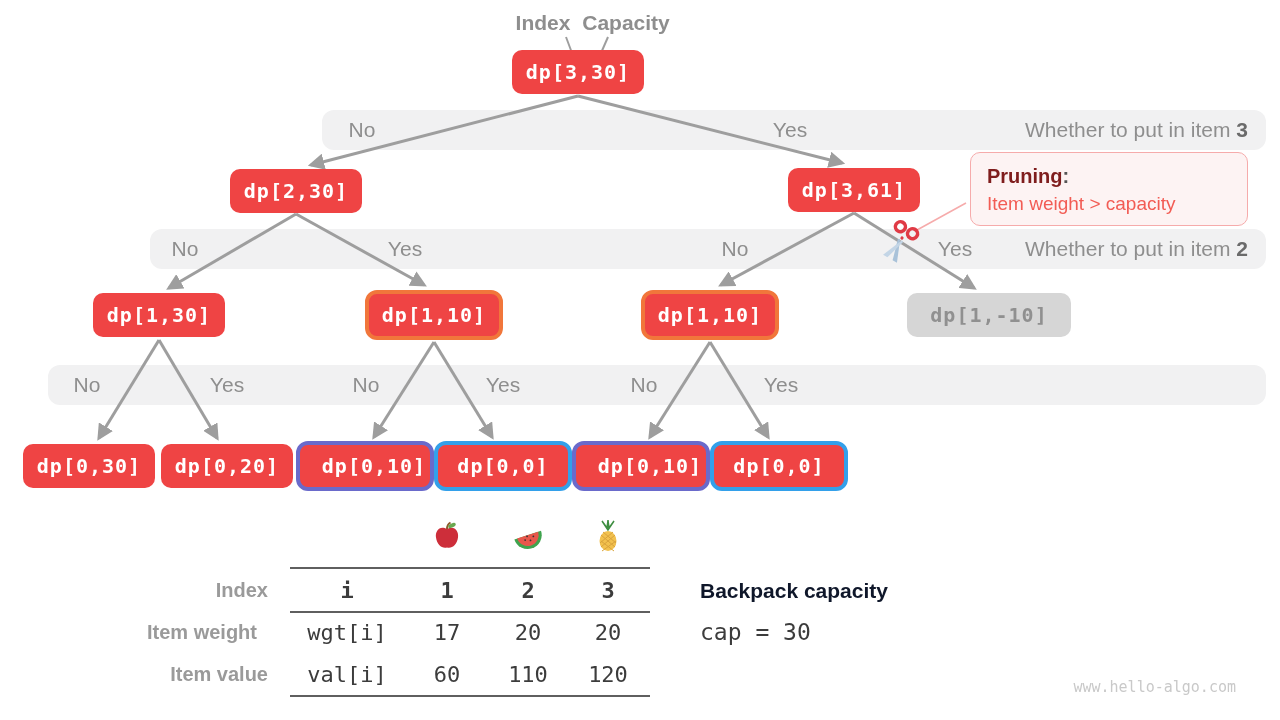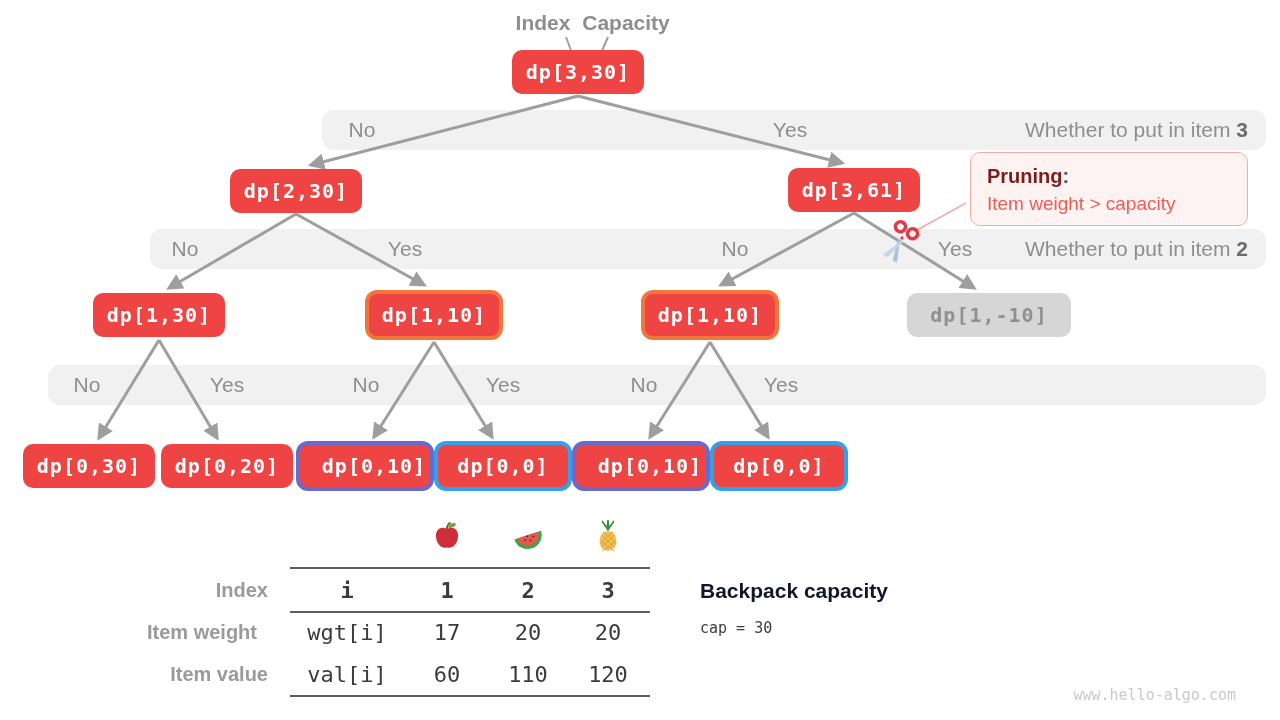--- a/index.html
+++ b/index.html
@@ -67,27 +67,26 @@
   }
   .tbl-cell.hdr{font-weight:bold;}
   .tbl-rowlabel{
     position:absolute;transform:translate(-100%,-50%);font-size:20px;font-weight:bold;
     color:#9a9a9a;white-space:nowrap;
   }
   .fruit{position:absolute;transform:translate(-50%,-50%);}
 
   
   #backpack-label{position:absolute;left:700px;top:579px;font-size:21px;font-weight:bold;color:#0f172a;}
-  #backpack-code{position:absolute;left:700px;top:619px;font-size:15px;color:#3c3c3c;}
+  #backpack-code{position:absolute;left:700px;top:619px;font-size:23px;color:#3c3c3c;}
 
   
   #watermark{
     position:absolute;right:44px;top:678px;font-size:15px;color:#c9c9c9;
     font-family:"DejaVu Sans Mono","Liberation Mono",monospace;
-    margin-top:8px;
   }
 </style>
 </head>
 <body>
 
 <div id="canvas">
 
   <div class="band z0" style="left:322px;top:110px;width:944px;">
     <span class="band-label" style="left:40px;">No</span>
     <span class="band-label" style="left:468px;">Yes</span>

